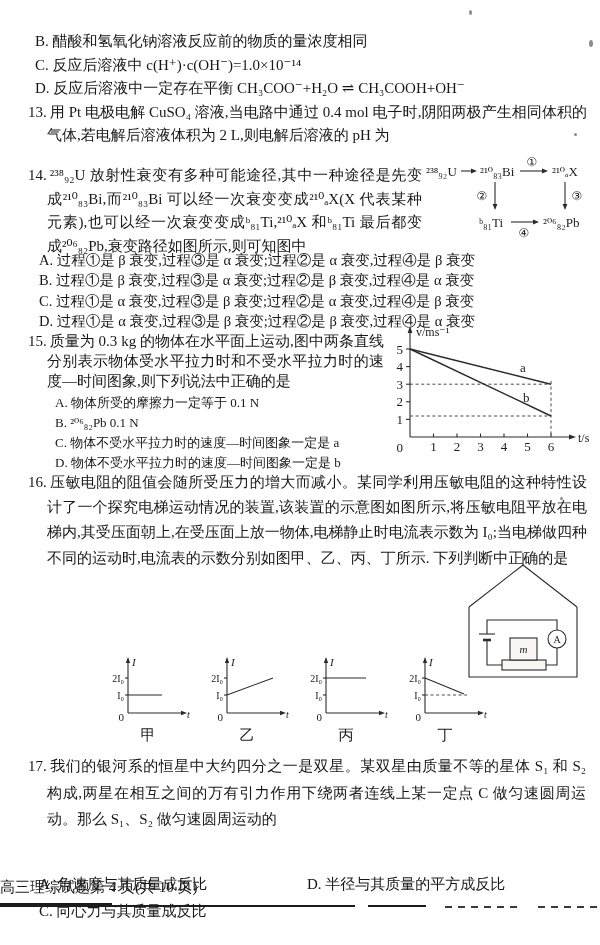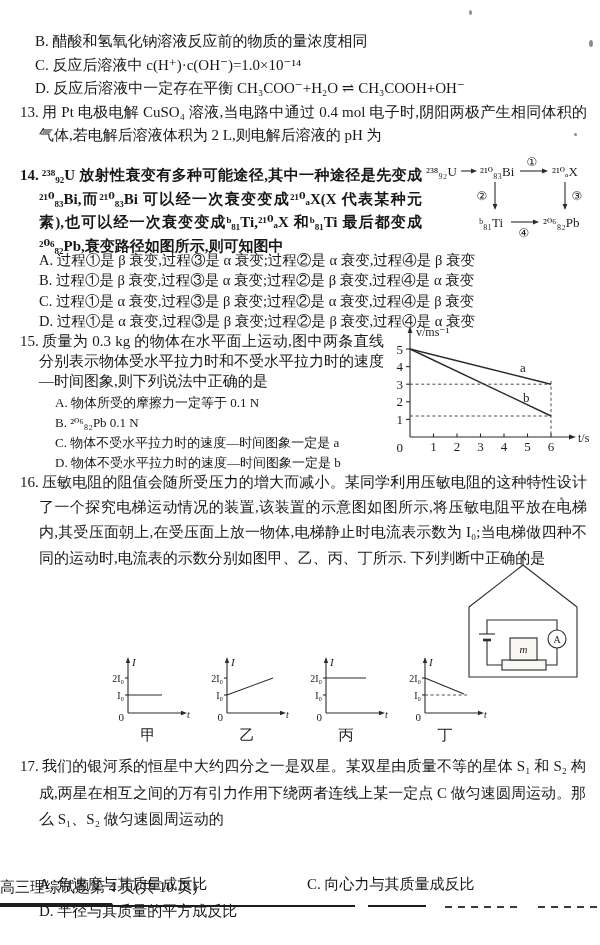--- a/index.html
+++ b/index.html
@@ -4,31 +4,31 @@
 <style>
   html,body{margin:0;padding:0;}
   body{background:#d8d5cf;width:600px;}
   .page{
     position:relative;width:600px;height:945px;background:#ffffff;
     font-family:"Liberation Serif","DejaVu Serif",serif;
     color:#171717;font-size:15px;overflow:hidden;
   }
   .blk{position:absolute;}
   
-  .stem{padding-left:19px;text-indent:-19px;text-align:justify;}
+  .stem{padding-left:19px;text-indent:-19px;text-align:justify;margin-left:8px;}
   .qnum{margin-right:3px;}
   .optline{white-space:nowrap;}
 
   .q12{top:30px;left:35px;width:550px;line-height:23.6px;}
   .q13{top:101px;left:20px;width:567px;}
   .q13 .stem{line-height:23px;}
   .q13-opts{margin-top:4px;padding-left:19px;display:flex;}
   .q13-opts .c1{width:107px;} .q13-opts .c2{width:94px;} .q13-opts .c3{width:93px;}
 
-  .q14-stem{top:164px;left:20px;width:402px;line-height:23.7px;font-weight:bold;}
+  .q14-stem{top:164px;left:20px;width:402px;line-height:23.7px;}
   .q14-fig{top:155px;left:424px;width:168px;height:86px;}
   .q14-opts{top:250px;left:20px;width:572px;padding-left:19px;line-height:20.3px;font-size:14.5px;}
 
   .q15-stem{top:331px;left:20px;width:364px;line-height:20px;}
   .q15-opts{top:393px;left:36px;width:364px;padding-left:19px;line-height:19.9px;font-size:13px;}
   .q15-fig{top:319px;left:372px;width:220px;height:147px;}
 
   .q16-stem{top:470px;left:20px;width:567px;line-height:25.2px;}
   .q16-opts{top:570px;left:20px;width:432px;padding-left:19px;line-height:27.6px;}
   .q16-fig{top:550px;left:452px;width:140px;height:134px;}
@@ -272,22 +272,22 @@
       </svg>
       <div class="meter-cap">丁</div>
     </div>
   </div>
 
   <section class="blk q17-stem">
     <div class="stem"><span class="qnum">17.</span><span>我们的银河系的恒星中大约四分之一是双星。某双星由质量不等的星体 S₁ 和 S₂ 构成,两星在相互之间的万有引力作用下绕两者连线上某一定点 C 做匀速圆周运动。那么 S₁、S₂ 做匀速圆周运动的</span></div>
   </section>
   <section class="blk q17-opts">
     <span>A. 角速度与其质量成反比</span>
+    <span>D. 半径与其质量的平方成反比</span>
     <span>C. 向心力与其质量成反比</span>
-    <span>D. 半径与其质量的平方成反比</span>
   </section>
 
   <div class="blk footer">高三理综试题第 4 页(共 10 页)</div>
 
   <div class="edge" style="top:903px;left:0;width:112px;height:4px"></div>
   <div class="edge" style="top:905px;left:112px;width:243px;height:2px"></div>
   <div class="edge" style="top:905px;left:368px;width:58px;height:2px"></div>
   <div class="edge edge-dash" style="top:906px;left:445px;width:78px;height:2px"></div>
   <div class="edge edge-dash" style="top:906px;left:538px;width:62px;height:2px"></div>
 

